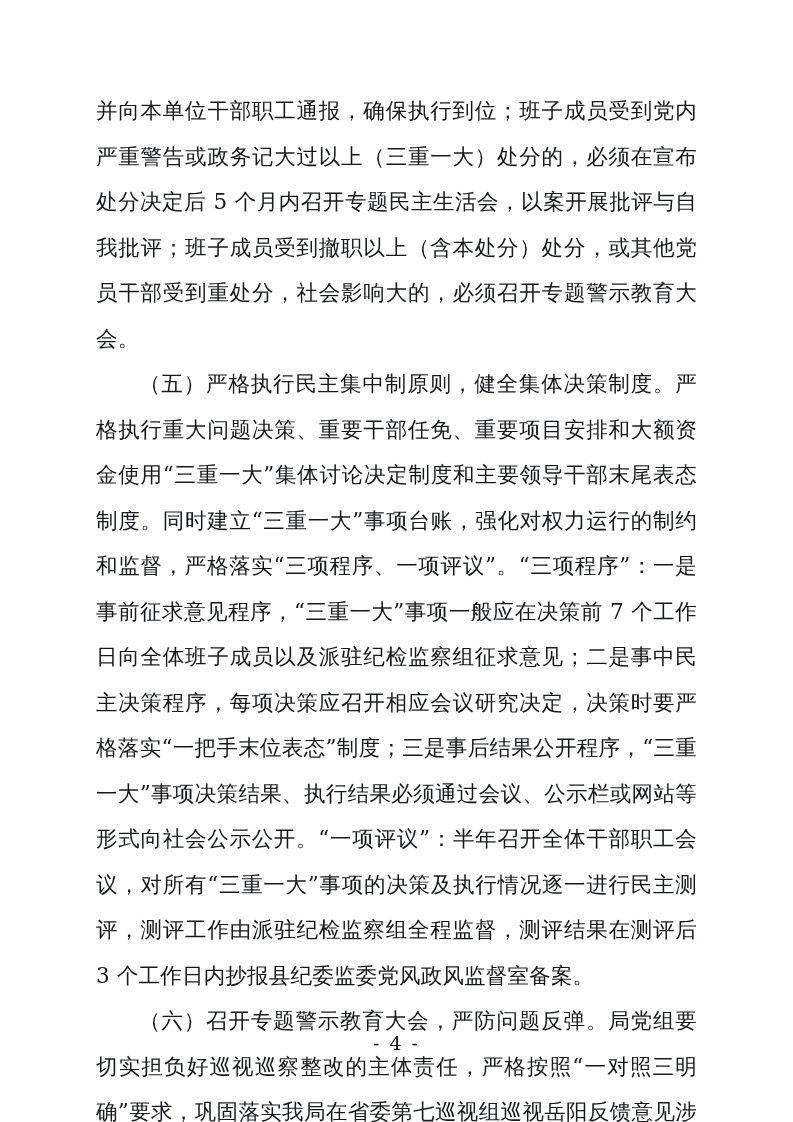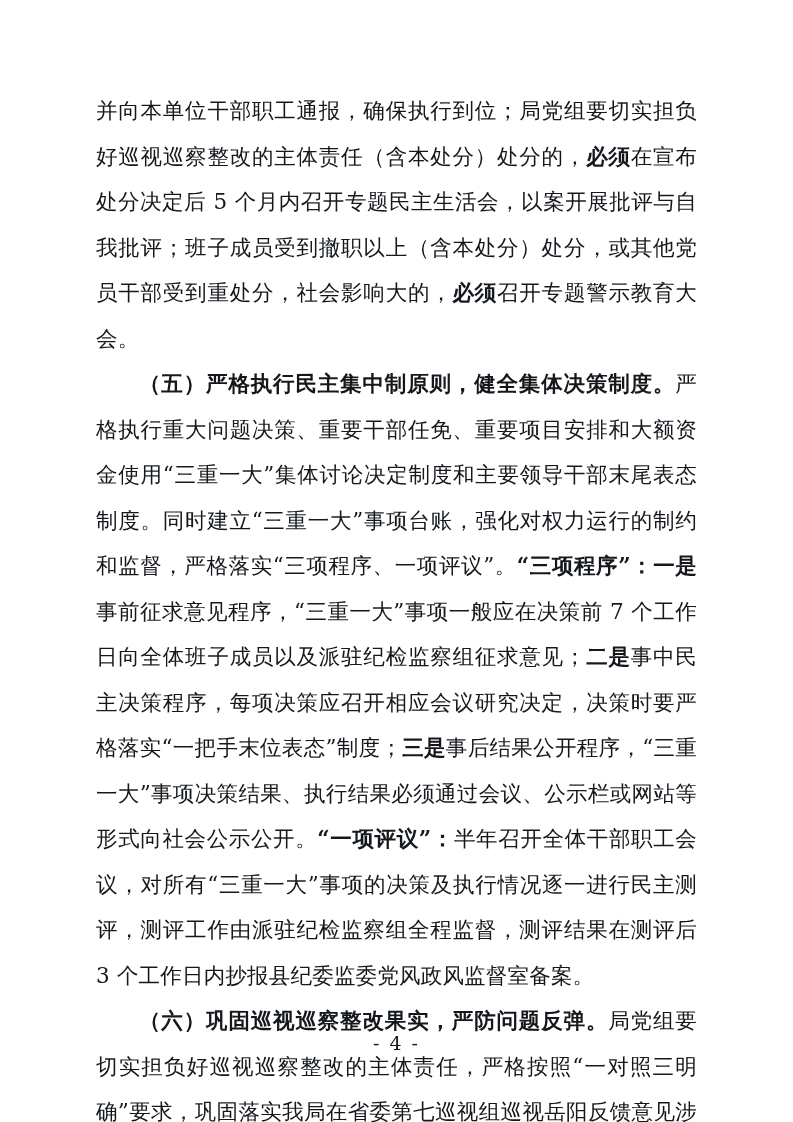--- a/index.html
+++ b/index.html
@@ -34,38 +34,38 @@
     text-align: justify;
     text-justify: inter-ideograph;
     letter-spacing: 0.2px;
     color: #14181c;
     font-weight: 400;
   }
   p.indent {
     text-indent: 43px;
   }
   .b {
-    font-weight: 700;
+    font-weight: 400;
   }
   .footer {
     position: absolute;
     left: 0;
     top: 1032px;
     width: 793px;
     text-align: center;
     font-size: 19px;
     letter-spacing: 2px;
     color: #14181c;
     font-family: "DejaVu Serif", "Liberation Serif", serif;
   }
 </style>
 </head>
 <body>
 
 <div class="page">
   <div class="doc-body" id="doc-body">
-      <p class="para"><span>并向本单位干部职工通报，确保执行到位；局党组要切实担负好巡视巡察整改的主体责任（含本处分）处分的，</span><span class="b">必须</span><span>在宣布处分决定后 5 个月内召开专题民主生活会，以案开展批评与自我批评；班子成员受到撤职以上（含本处分）处分，或其他党员干部受到重处分，社会影响大的，</span><span class="b">必须</span><span>召开专题警示教育大会。</span></p>
+      <p class="para"><span>并向本单位干部职工通报，确保执行到位；班子成员受到党内严重警告或政务记大过以上（三重一大）处分的，</span><span class="b">必须</span><span>在宣布处分决定后 5 个月内召开专题民主生活会，以案开展批评与自我批评；班子成员受到撤职以上（含本处分）处分，或其他党员干部受到重处分，社会影响大的，</span><span class="b">必须</span><span>召开专题警示教育大会。</span></p>
       <p class="para indent"><span class="b">（五）严格执行民主集中制原则，健全集体决策制度。</span><span>严格执行重大问题决策、重要干部任免、重要项目安排和大额资金使用“三重一大”集体讨论决定制度和主要领导干部末尾表态制度。同时建立“三重一大”事项台账，强化对权力运行的制约和监督，严格落实“三项程序、一项评议”。</span><span class="b">“三项程序”：一是</span><span>事前征求意见程序，“三重一大”事项一般应在决策前 7 个工作日向全体班子成员以及派驻纪检监察组征求意见；</span><span class="b">二是</span><span>事中民主决策程序，每项决策应召开相应会议研究决定，决策时要严格落实“一把手末位表态”制度；</span><span class="b">三是</span><span>事后结果公开程序，“三重一大”事项决策结果、执行结果必须通过会议、公示栏或网站等形式向社会公示公开。</span><span class="b">“一项评议”：</span><span>半年召开全体干部职工会议，对所有“三重一大”事项的决策及执行情况逐一进行民主测评，测评工作由派驻纪检监察组全程监督，测评结果在测评后 3 个工作日内抄报县纪委监委党风政风监督室备案。</span></p>
-      <p class="para indent"><span class="b">（六）巩固巡视巡察整改果实，严防问题反弹。</span><span>局党组要切实担负好巡视巡察整改的主体责任，严格按照“一对照三明确”要求，巩固落实我局在省委第七巡视组巡视岳阳反馈意见涉华容部分整改成果，严防问题反弹。</span></p>
+      <p class="para indent"><span class="b">（六）召开专题警示教育大会，严防问题反弹。</span><span>局党组要切实担负好巡视巡察整改的主体责任，严格按照“一对照三明确”要求，巩固落实我局在省委第七巡视组巡视岳阳反馈意见涉华容部分整改成果，严防问题反弹。</span></p>
     </div>
 </div>
 
 <div class="footer">- 4 -</div>
 
 </body></html>

